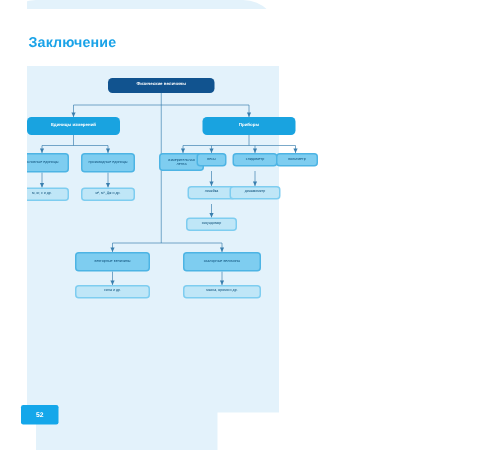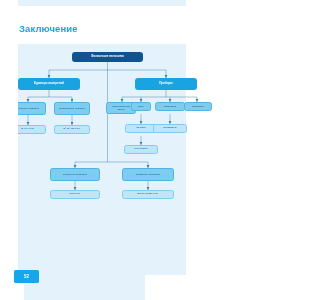--- a/index.html
+++ b/index.html
@@ -13,20 +13,21 @@
     font-family: "Liberation Sans", sans-serif;
     overflow: hidden;
   }
 
   #page {
     position: relative;
     width: 186px;
     height: 300px;
     background: #e3f2fb;
     box-sizing: border-box;
+    border-radius: 24px;
   }
 
   
   .header-band {
     position: absolute;
     left: 18px;
     top: 6px;
     width: 197px;
     height: 34px;
     background: #ffffff;

